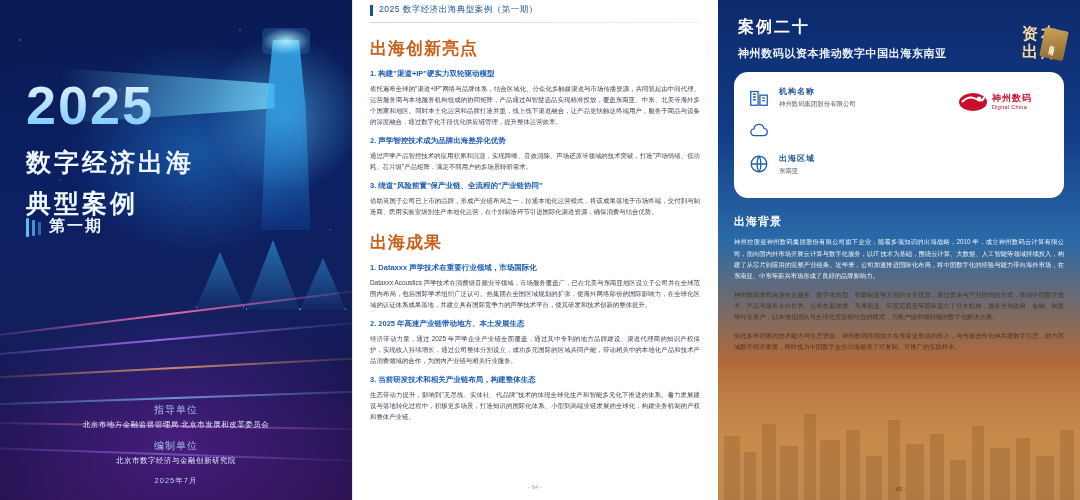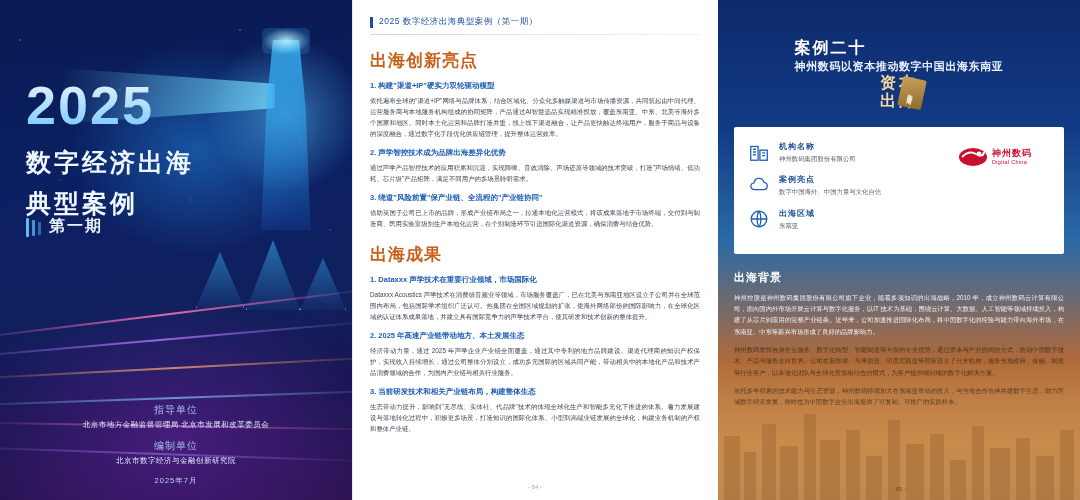--- a/index.html
+++ b/index.html
@@ -65,46 +65,46 @@
   .issue .bars i:nth-child(3){opacity:.45;height:13px;margin-top:4px;}
   .issue-text{font-size:16px;font-weight:700;letter-spacing:2px;color:#eaf4ff;}
   .credits{position:absolute;left:0;right:0;bottom:14px;text-align:center;color:#cfe2ff;}
   .credits .lbl{font-size:10px;color:#9fc0e8;letter-spacing:1px;margin-bottom:3px;}
   .credits .orgrow{font-size:7.5px;letter-spacing:.5px;margin-bottom:9px;color:#dbe9ff;}
   .credits .date{font-size:7.5px;color:#bcd4f3;margin-top:10px;letter-spacing:1px;}
 
   
   .mid{position:relative;width:366px;flex:0 0 366px;height:500px;background:#fff;
        padding:0 18px;box-sizing:border-box;}
-  .mid-head{display:flex;align-items:center;gap:6px;padding-top:16px;}
+  .mid-head{display:flex;align-items:center;gap:6px;padding-top:4px;}
   .mid-head .bar{width:3px;height:11px;background:#1a4fa0;}
   .mid-head .t{font-size:8.5px;color:#1a4fa0;letter-spacing:.5px;}
   .mid-rule{margin-top:6px;height:1px;background:linear-gradient(90deg,#c9d8ef,#eef3fa);}
   .sec-h{margin-top:14px;font-size:17px;font-weight:700;color:#c8601a;letter-spacing:1px;}
   .sub-h{margin-top:8px;font-size:7.5px;font-weight:700;color:#1e5fb4;line-height:1.6;}
   .para{margin-top:3px;font-size:6.4px;line-height:1.72;color:#3d4450;text-align:justify;}
   .mid-foot{position:absolute;left:0;right:0;bottom:10px;text-align:center;font-size:6px;color:#9aa4b2;}
 
   
   .right{position:relative;width:362px;flex:0 0 362px;height:500px;overflow:hidden;
     background:linear-gradient(180deg,#0d2a6b 0%,#123b86 26%,#2a6aa8 48%,#b06a3a 72%,#e0a35c 88%,#f0c27f 100%);
     color:#fff;}
   .right .citybg{position:absolute;left:0;right:0;bottom:0;height:150px;
     background:linear-gradient(180deg,rgba(200,130,60,0),rgba(150,90,40,.55));}
   .right .skyline{position:absolute;bottom:0;left:0;right:0;height:110px;opacity:.45;}
-  .case-head{position:relative;padding:38px 20px 0 20px;display:flex;justify-content:space-between;align-items:center;flex-direction:column;}
+  .case-head{position:relative;padding:17px 20px 0 20px;display:flex;justify-content:space-between;align-items:flex-end;}
   .case-no{font-size:16px;font-weight:700;letter-spacing:2px;color:#fff;}
-  .case-title{margin-top:0;font-size:11px;font-weight:600;letter-spacing:.6px;color:#eaf2ff;}
+  .case-title{margin-top:8px;font-size:11px;font-weight:600;letter-spacing:.6px;color:#eaf2ff;}
   .badge{position:relative;text-align:left;}
   .badge .zi{font-size:16px;font-weight:700;letter-spacing:3px;color:#f6d9a0;line-height:1.12;}
   .badge .stamp{position:absolute;right:-6px;top:4px;width:24px;height:30px;
     background:linear-gradient(160deg,#caa25a,#8d6a2c);transform:rotate(12deg);
     border-radius:2px;font-size:5.5px;color:#fff6e0;display:flex;align-items:center;justify-content:center;
     writing-mode:vertical-rl;letter-spacing:1px;padding:2px;box-sizing:border-box;}
-  .white-card{position:relative;margin:17px 16px 0 16px;background:#ffffff;border-radius:2px;
+  .white-card{position:relative;margin:11px 16px 0 16px;background:#ffffff;border-radius:14px;
     padding:14px 14px 12px 14px;box-sizing:border-box;color:#333;min-height:120px;}
   .info-row{display:flex;align-items:flex-start;gap:9px;margin-bottom:11px;}
   .info-ico{width:22px;height:22px;flex:0 0 22px;color:#1a5fb4;}
   .info-lbl{font-size:8px;font-weight:700;color:#1b4f96;letter-spacing:1px;}
   .info-val{margin-top:2px;font-size:6.4px;color:#5a6372;line-height:1.5;}
   .logo{position:absolute;right:14px;top:14px;width:92px;height:32px;
     display:flex;align-items:center;gap:4px;}
   .logo .mark{width:30px;height:26px;flex:0 0 30px;}
   .logo .ltxt .cn{font-size:9px;font-weight:700;color:#c8102e;letter-spacing:1px;line-height:1.1;}
   .logo .ltxt .en{font-size:5.5px;color:#c8102e;letter-spacing:.3px;}
@@ -264,24 +264,20 @@
         <div>
           <div class="info-lbl">机构名称</div>
           <div class="info-val">神州数码集团股份有限公司</div>
         </div>
       </div>
 
       <div class="info-row">
         <svg class="info-ico" viewBox="0 0 24 24" fill="none" stroke="currentColor" stroke-width="1.4">
           <path d="M7 17h10a4 4 0 0 0 .4-7.98A5.5 5.5 0 0 0 6.6 9.6 3.7 3.7 0 0 0 7 17z"></path>
         </svg>
-        <div>
-          <div class="info-lbl">案例亮点</div>
-          <div class="info-val">数字中国海外、中国力量与文化自信</div>
-        </div>
       </div>
 
       <div class="info-row">
         <svg class="info-ico" viewBox="0 0 24 24" fill="none" stroke="currentColor" stroke-width="1.4">
           <circle cx="12" cy="12" r="8.5"></circle>
             <path d="M3.5 12h17M12 3.5c2.6 3 2.6 14 0 17M12 3.5c-2.6 3-2.6 14 0 17"></path>
         </svg>
         <div>
           <div class="info-lbl">出海区域</div>
           <div class="info-val">东南亚</div>

